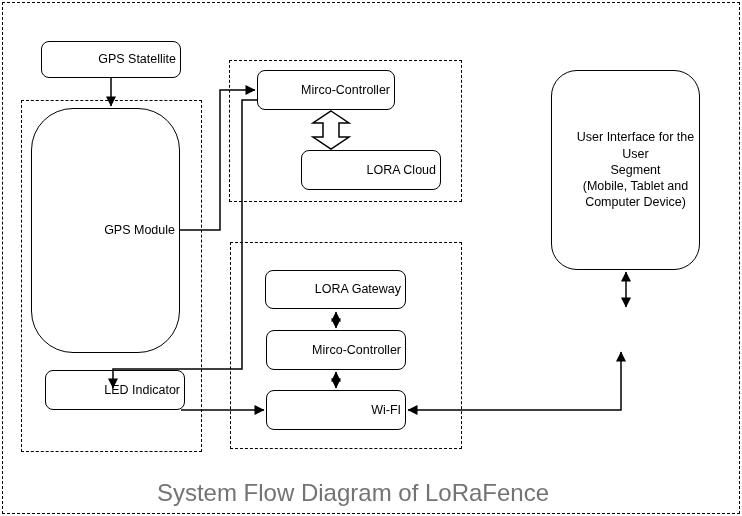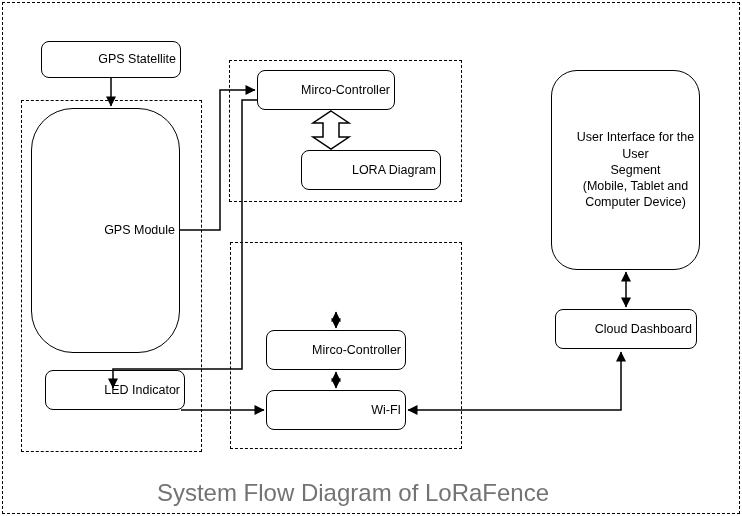--- a/index.html
+++ b/index.html
@@ -71,46 +71,46 @@
 
   <div class="node node-big-round" style="left:31px; top:108px; width:149px; height:245px;">
     <span class="label">GPS Module</span>
   </div>
 
   <div class="node" style="left:257px; top:70px; width:138px; height:40px;">
     <span class="label">Mirco-Controller</span>
   </div>
 
   <div class="node" style="left:301px; top:150px; width:140px; height:40px;">
-    <span class="label">LORA Diagram</span>
+    <span class="label">LORA Cloud</span>
   </div>
 
+  <div class="node" style="left:265px; top:270px; width:141px; height:39px;">
+    <span class="label">LORA Gateway</span>
+  </div>
 
   <div class="node" style="left:266px; top:330px; width:140px; height:40px;">
     <span class="label">Mirco-Controller</span>
   </div>
 
   <div class="node" style="left:266px; top:390px; width:140px; height:40px;padding-left:35px;">
     <span class="label">Wi-FI</span>
   </div>
 
   <div class="node" style="left:45px; top:370px; width:140px; height:40px;">
     <span class="label">LED Indicator</span>
   </div>
 
   <div class="node node-ui" style="left:551px; top:70px; width:149px; height:200px;">
     <span class="label">User Interface for the User
 Segment
 (Mobile, Tablet and
 Computer Device)</span>
   </div>
 
-  <div class="node" style="left:555px; top:309px; width:142px; height:40px;">
-    <span class="label">Cloud Dashboard</span>
-  </div>
 
   <svg class="edges" width="742" height="516" viewBox="0 0 742 516">
     <defs>
       <marker id="arrow" markerUnits="userSpaceOnUse" markerWidth="11" markerHeight="11" refX="10" refY="5.5" orient="auto-start-reverse">
         <path d="M0.5,0.5 L10.5,5.5 L0.5,10.5 Z" fill="#000000"></path>
       </marker>
     </defs>
 
     <path d="M111,78 L111,106" stroke="#000000" stroke-width="1.5" fill="none" marker-end="url(#arrow)"></path>
 

